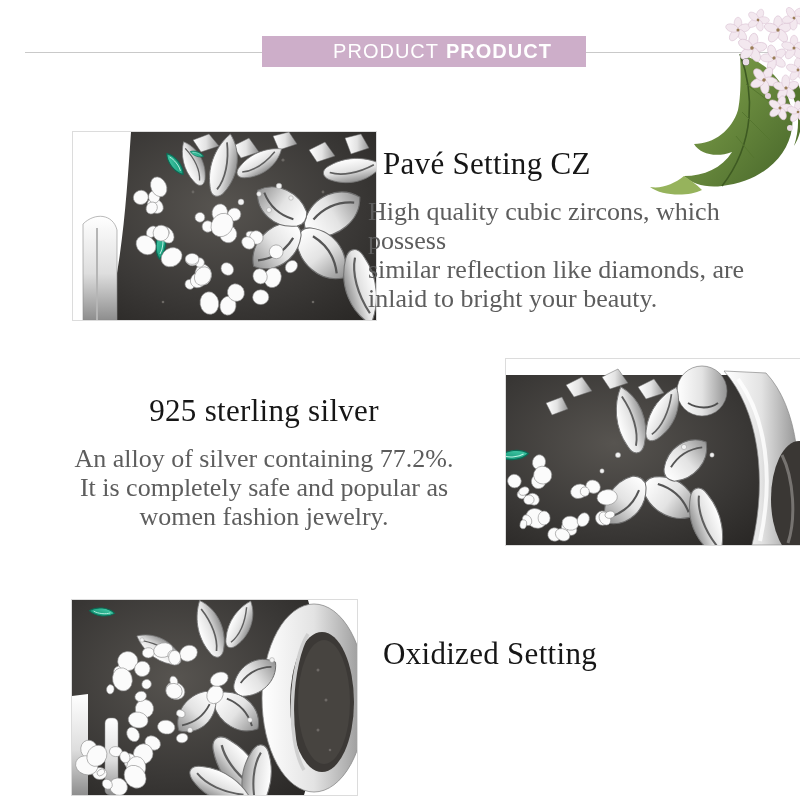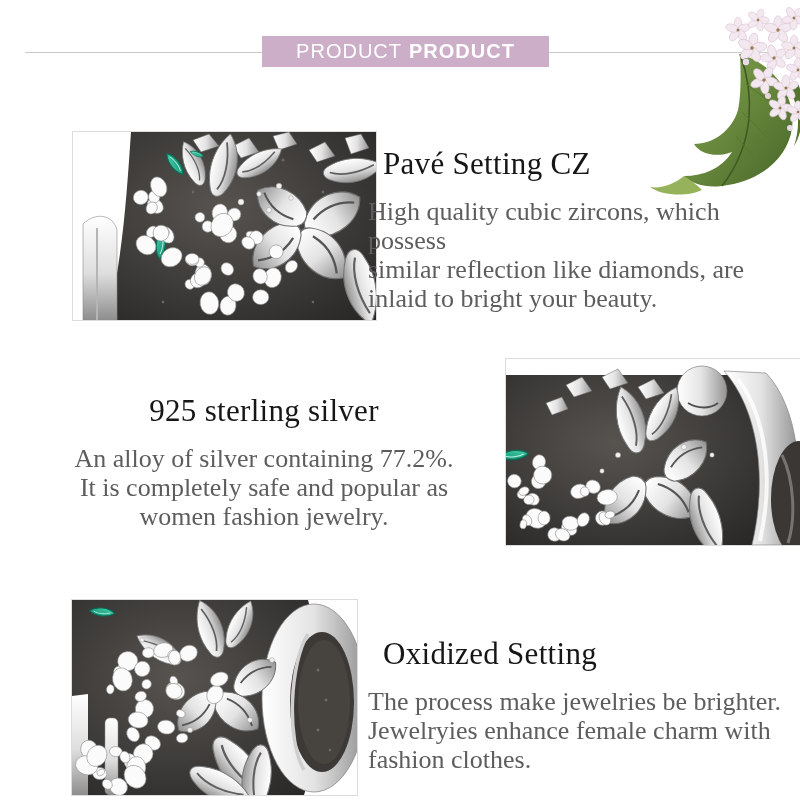--- a/index.html
+++ b/index.html
@@ -4,21 +4,21 @@
 <style>
   html,body{margin:0;padding:0;}
   body{width:800px;height:800px;background:#ffffff;position:relative;overflow:hidden;
        font-family:"Liberation Serif", serif;}
   .stage{position:absolute;inset:0;}
 
   
   .divider{position:absolute;left:25px;top:52px;width:750px;height:1px;background:#c9c9c9;z-index:1;}
   .banner{position:absolute;left:262px;top:36px;width:287px;height:31px;z-index:3;
           display:flex;align-items:center;justify-content:center;gap:7px;
-          font-family:"Liberation Sans", sans-serif;font-size:20px;color:#ffffff;letter-spacing:1px;}
+          font-family:"Liberation Sans", sans-serif;font-size:20px;color:#ffffff;letter-spacing:1px;padding-left:37px;}
   .banner .reg{font-weight:400;}
   .banner .bold{font-weight:700;}
 
   
   .flower{position:absolute;right:0;top:0;width:158px;height:196px;overflow:hidden;z-index:2;}
   .flower svg{display:block;width:158px;height:196px;}
 
   
   .photo{position:absolute;background:#ffffff;border:1px solid #dcdcdc;z-index:2;}
   .photo svg{display:block;width:100%;height:100%;}
@@ -377,18 +377,15 @@
         <circle cx="118" cy="130" r="2.6"></circle>
           <circle cx="178" cy="120" r="2.4"></circle>
           <circle cx="200" cy="60" r="2.4"></circle>
           <circle cx="70" cy="40" r="2.2"></circle>
       </g>
     </svg>
   </figure>
 
   <div class="copy copy3">
     <h2>Oxidized Setting</h2>
-    <p>The process make jewelries be brighter.
-Jewelryies enhance female charm with
-fashion clothes.</p>
   </div>
 
 </div>
 
 </body></html>

